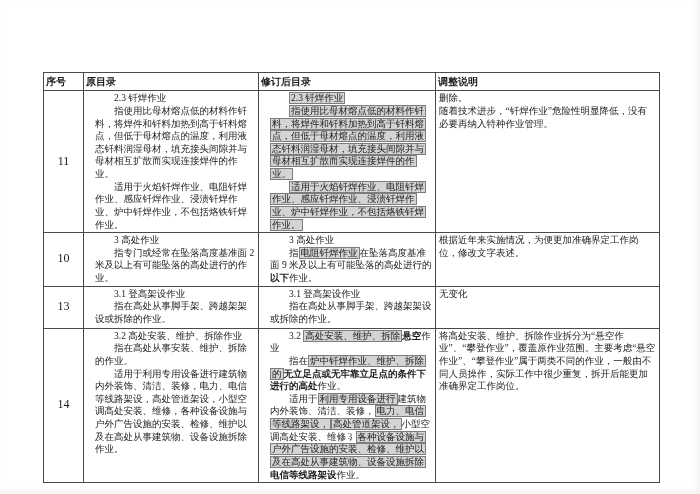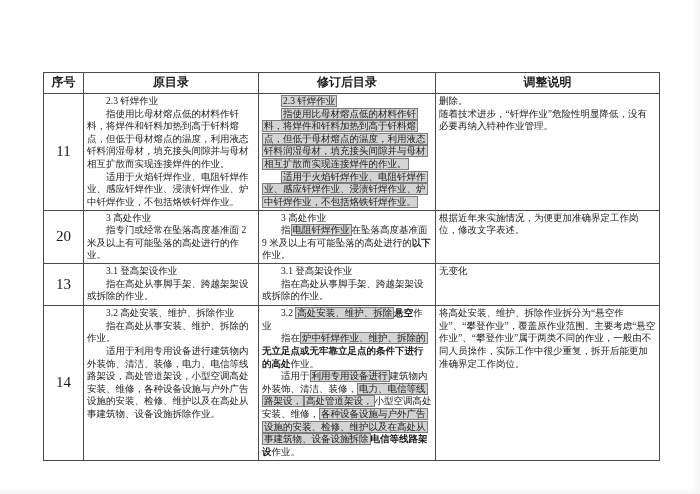--- a/index.html
+++ b/index.html
@@ -26,33 +26,33 @@
   .rev-table th, .rev-table td {
     border: 1px solid var(--border-color, #4a4a4a);
     padding: 1px 3px;
     font-size: 9.5px;
     line-height: 1.33;
     color: var(--text-color, #1a1a1a);
     vertical-align: top;
     overflow: hidden;
   }
   .rev-table th {
-    font-size: 12px;
+    font-size: 10px;
     font-weight: bold;
-    text-align: center;
+    text-align: left;
     vertical-align: middle;
     padding: 2px;
   }
   td.no-cell {
     text-align: center;
     vertical-align: middle;
-    font-size: 15px;
+    font-size: 12px;
   }
   p.para { margin: 0; }
-  p.ind { text-indent: 2em; }
+  p.ind { text-indent: 2em; margin-left: 8px; }
   .seg-del {
     background: var(--del-bg, #d4d4d4);
     border: 1px solid #7d7d7d;
     padding: 0 1px;
     box-decoration-break: clone;
     -webkit-box-decoration-break: clone;
   }
   .seg-add { font-weight: bold; }
   .page-number {
     position: absolute;
@@ -94,21 +94,21 @@
             <p class="para ind"><span class="seg-del">2.3 钎焊作业</span></p>
             <p class="para ind"><span class="seg-del">指使用比母材熔点低的材料作钎料，将焊件和钎料加热到高于钎料熔点，但低于母材熔点的温度，利用液态钎料润湿母材，填充接头间隙并与母材相互扩散而实现连接焊件的作业。</span></p>
             <p class="para ind"><span class="seg-del">适用于火焰钎焊作业、电阻钎焊作业、感应钎焊作业、浸渍钎焊作业、炉中钎焊作业，不包括烙铁钎焊作业。</span></p>
           </td>
           <td>
             <p class="para"><span>删除。</span></p>
             <p class="para"><span>随着技术进步，“钎焊作业”危险性明显降低，没有必要再纳入特种作业管理。</span></p>
           </td>
         </tr>
         <tr style="height: 43px;">
-          <td class="no-cell">20</td>
+          <td class="no-cell">10</td>
           <td>
             <p class="para ind"><span>3 高处作业</span></p>
             <p class="para ind"><span>指专门或经常在坠落高度基准面 2 米及以上有可能坠落的高处进行的作业。</span></p>
           </td>
           <td>
             <p class="para ind"><span>3 高处作业</span></p>
             <p class="para ind"><span>指</span><span class="seg-del">电阻钎焊作业</span><span>在坠落高度基准面 9 米及以上有可能坠落的高处进行的</span><span class="seg-add">以下</span><span>作业。</span></p>
           </td>
           <td>
             <p class="para"><span>根据近年来实施情况，为便更加准确界定工作岗位，修改文字表述。</span></p>

